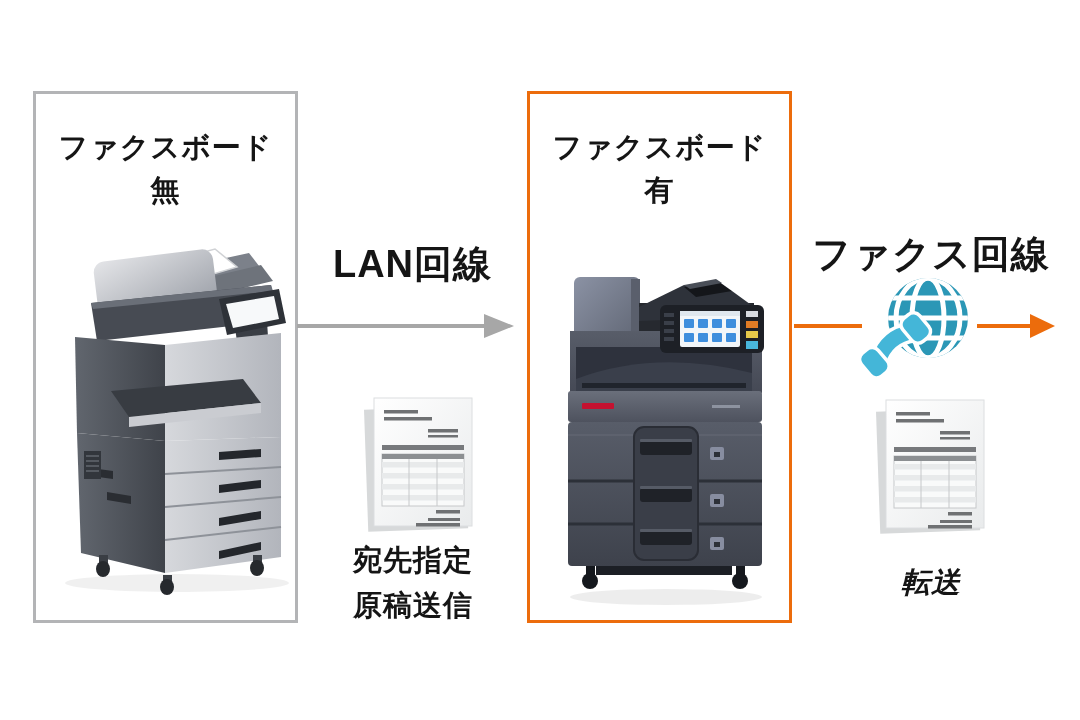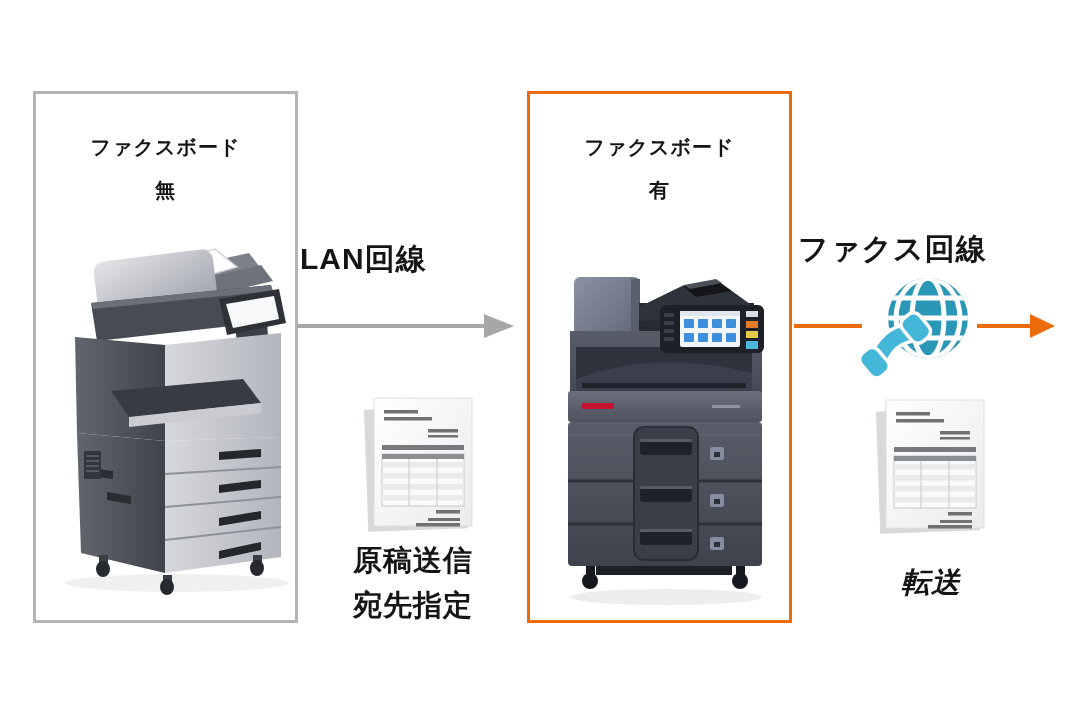--- a/index.html
+++ b/index.html
@@ -7,25 +7,25 @@
     width:1080px;height:720px;position:relative;background:#ffffff;
     font-family:"Liberation Sans",sans-serif;overflow:hidden;
     color:var(--text-color,#151515);
   }
   .abs{position:absolute;}
   .frame{box-sizing:border-box;background:#ffffff;}
   .frame-gray{border:3px solid var(--gray-border,#b3b4b6);}
   .frame-orange{border:3px solid var(--accent-orange,#ec6c0c);}
   .box-title{
     position:absolute;left:0;right:0;top:32px;text-align:center;
-    font-weight:700;font-size:20px;line-height:43px;color:var(--text-color,#151515);
+    font-weight:700;font-size:29px;line-height:43px;color:var(--text-color,#151515);
     letter-spacing:1px;
   }
   .conn-label{
-    position:absolute;font-weight:700;font-size:30px;
+    position:absolute;text-align:center;font-weight:700;font-size:38px;
     color:var(--text-color,#151515);letter-spacing:1px;
   }
   .caption{
     position:absolute;text-align:center;font-weight:700;font-size:29px;
     line-height:45px;color:var(--text-color,#151515);letter-spacing:1px;
   }
   .shaft-gray{background:var(--arrow-gray,#a7a7a7);}
   .shaft-orange{background:var(--accent-orange,#ec6c0c);}
   .head{width:0;height:0;border-top:12px solid transparent;border-bottom:12px solid transparent;}
   .head-gray{border-left:30px solid var(--arrow-gray,#a7a7a7);}
@@ -141,22 +141,22 @@
     <line x1="47" y1="63" x2="47" y2="110" stroke="#c6c8ca" stroke-width="1"></line>
     <line x1="75" y1="63" x2="75" y2="110" stroke="#c6c8ca" stroke-width="1"></line>
   </g>
   <g fill="#6f7173">
     <rect x="74" y="114" width="24" height="3.5"></rect>
     <rect x="66" y="122" width="32" height="3"></rect>
     <rect x="54" y="127" width="44" height="3.5"></rect>
   </g>
 </svg>
 <div class="caption" style="left:328px;top:538px;width:170px;">
+  <div>宛先指定</div>
   <div>原稿送信</div>
-  <div>宛先指定</div>
 </div>
 
 <div class="abs frame frame-orange" style="left:527px;top:91px;width:265px;height:532px;">
   <div class="box-title">
     <div>ファクスボード</div>
     <div>有</div>
   </div>
 
   <svg class="abs" style="left:26px;top:157px;" width="220" height="360" viewBox="0 0 220 360">
     <defs>

